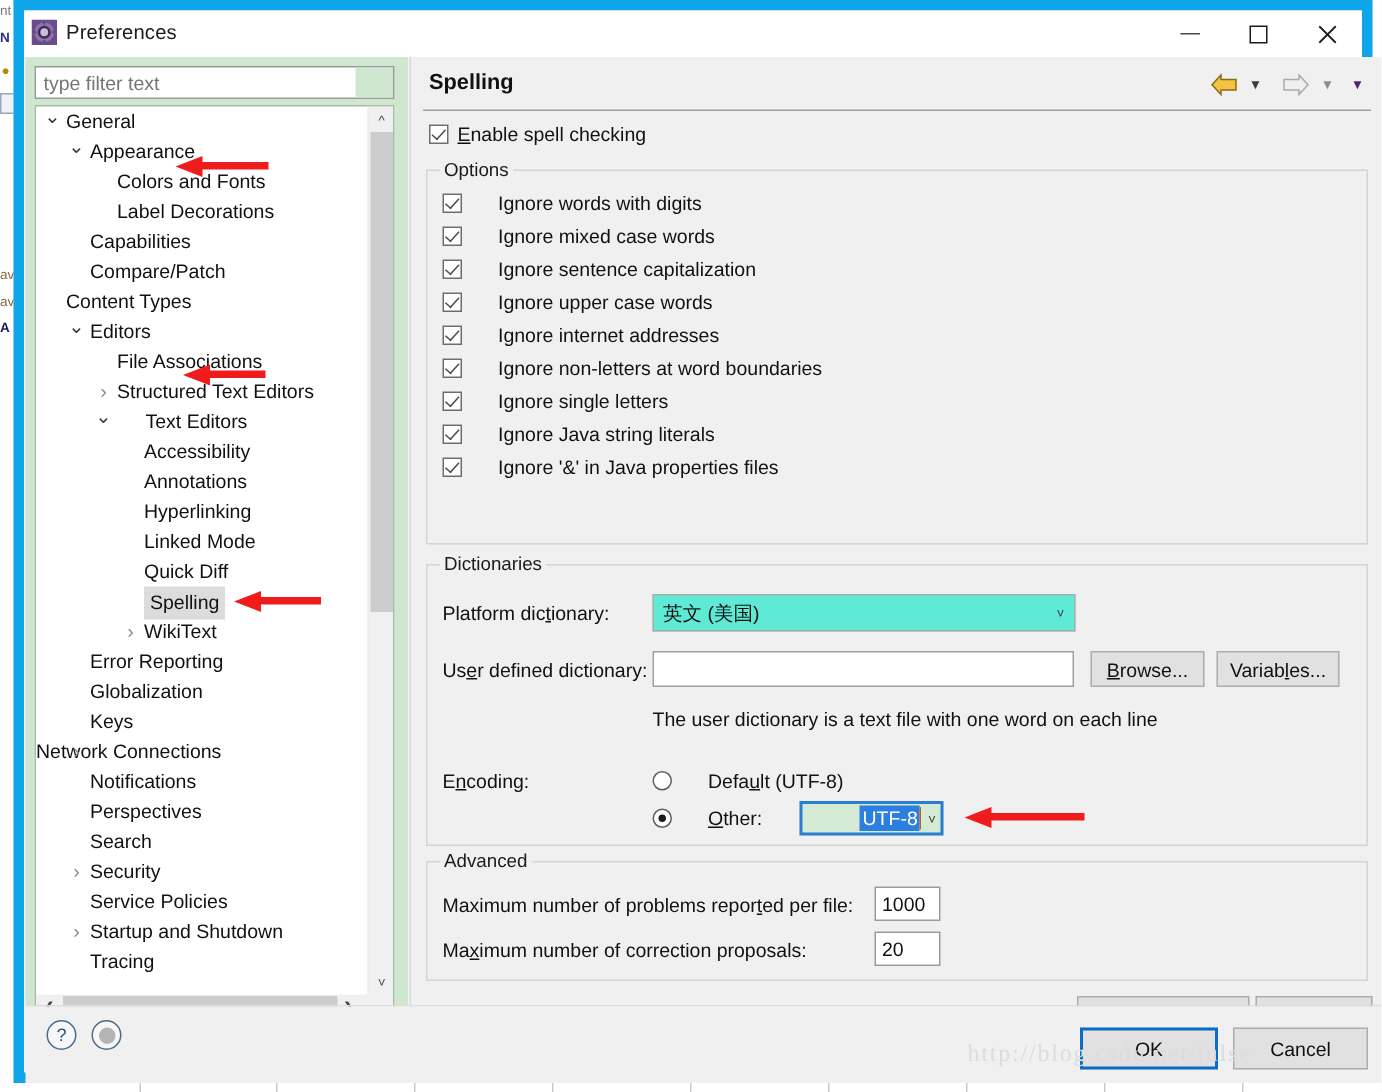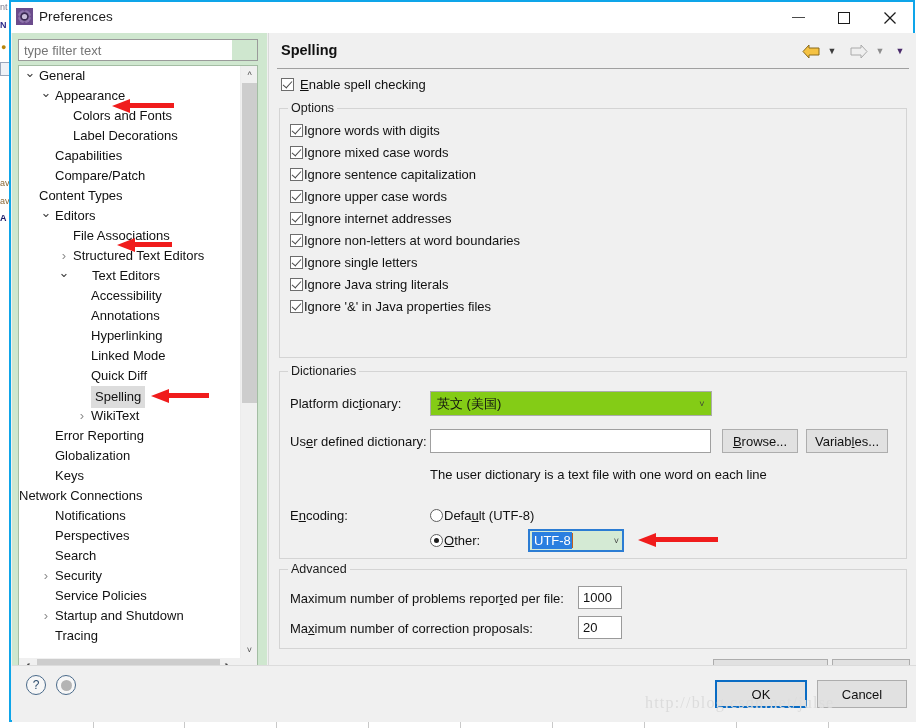--- a/index.html
+++ b/index.html
@@ -24,21 +24,21 @@
   .bg-bit { position: absolute; font-size: 9px; color: #7a7a8a; white-space: nowrap; }
   .bg-box {
     position: absolute; border: 1px solid #9aa7bb; background: #eef2f7;
   }
 
   
   .dialog {
     position: absolute; left: 9px; top: 0px;
     width: 906px; height: 722px;
     background: #f0f0f0;
-    border: 2px solid #0ea5e9;
+    border: 7px solid #0ea5e9;
     box-sizing: border-box;
   }
 
   
   .titlebar {
     position: absolute; left: 0; top: 0; right: 0; height: 31px;
     background: #ffffff;
     box-sizing: border-box;
   }
   .title-icon {
@@ -204,21 +204,21 @@
     position: absolute; top: -8px; left: 8px;
     background: #f0f0f0; padding: 0 3px;
     font-size: 12.5px; color: #1a1a1a;
   }
   #group-options { left: 10px; top: 75px; width: 628px; height: 250px; }
   #group-dictionaries { left: 10px; top: 338px; width: 628px; height: 188px; }
   #group-advanced { left: 10px; top: 536px; width: 628px; height: 80px; }
 
   .chk-row {
     position: absolute; left: 10px;
-    display: flex; align-items: center; gap: 1px;
+    display: flex; align-items: center; gap: 24px;
     font-size: 13px; color: #111; white-space: nowrap;
   }
 
   
   .cbox {
     width: 13px; height: 13px;
     border: 1px solid #6d6d6d; background: #fff;
     box-sizing: border-box;
     position: relative; flex: none;
   }
@@ -240,21 +240,21 @@
   }
 
   .u { text-decoration: underline; }
 
   
   .dict-label {
     position: absolute; font-size: 13px; color: #111; white-space: nowrap;
   }
   .combo {
     position: absolute;
-    border: 1px solid #acacac; background: #84cc16;
+    border: 1px solid #acacac; background: #5eead4;
     box-sizing: border-box;
     display: flex; align-items: center;
     font-size: 13px; color: #111;
   }
   .combo .val { padding-left: 6px; flex: 1; white-space: nowrap; }
   .combo .arrow { width: 18px; text-align: center; font-size: 9px; color: #3c3c3c; }
 
   .textbox {
     position: absolute;
     border: 1px solid #a0a0a0; background: #ffffff;
@@ -571,21 +571,21 @@
 
         <div class="chk-row" style="left:150px; top:136px;">
           <span class="radio"></span>
           <span>Defa<span class="u">u</span>lt (UTF-8)</span>
         </div>
 
         <div class="chk-row" style="left:150px; top:161px;">
           <span class="radio selected"></span>
           <span><span class="u">O</span>ther:</span>
         </div>
-        <div class="enc-combo" style="left:248px; top:157px; width:96px; height:23px;">
+        <div class="enc-combo" style="left:248px; top:157px; width:96px; height:23px;padding-left:36px;">
           <span class="sel">UTF-8</span>
           <span class="caret"></span>
           <span class="arrow">˅</span>
         </div>
         <div class="red-arrow" style="left:358px; top:161px; width:80px; height:14px;">
           <div class="head"></div>
             <div class="shaft" style="width:64px;"></div>
         </div>
       </div>
 

